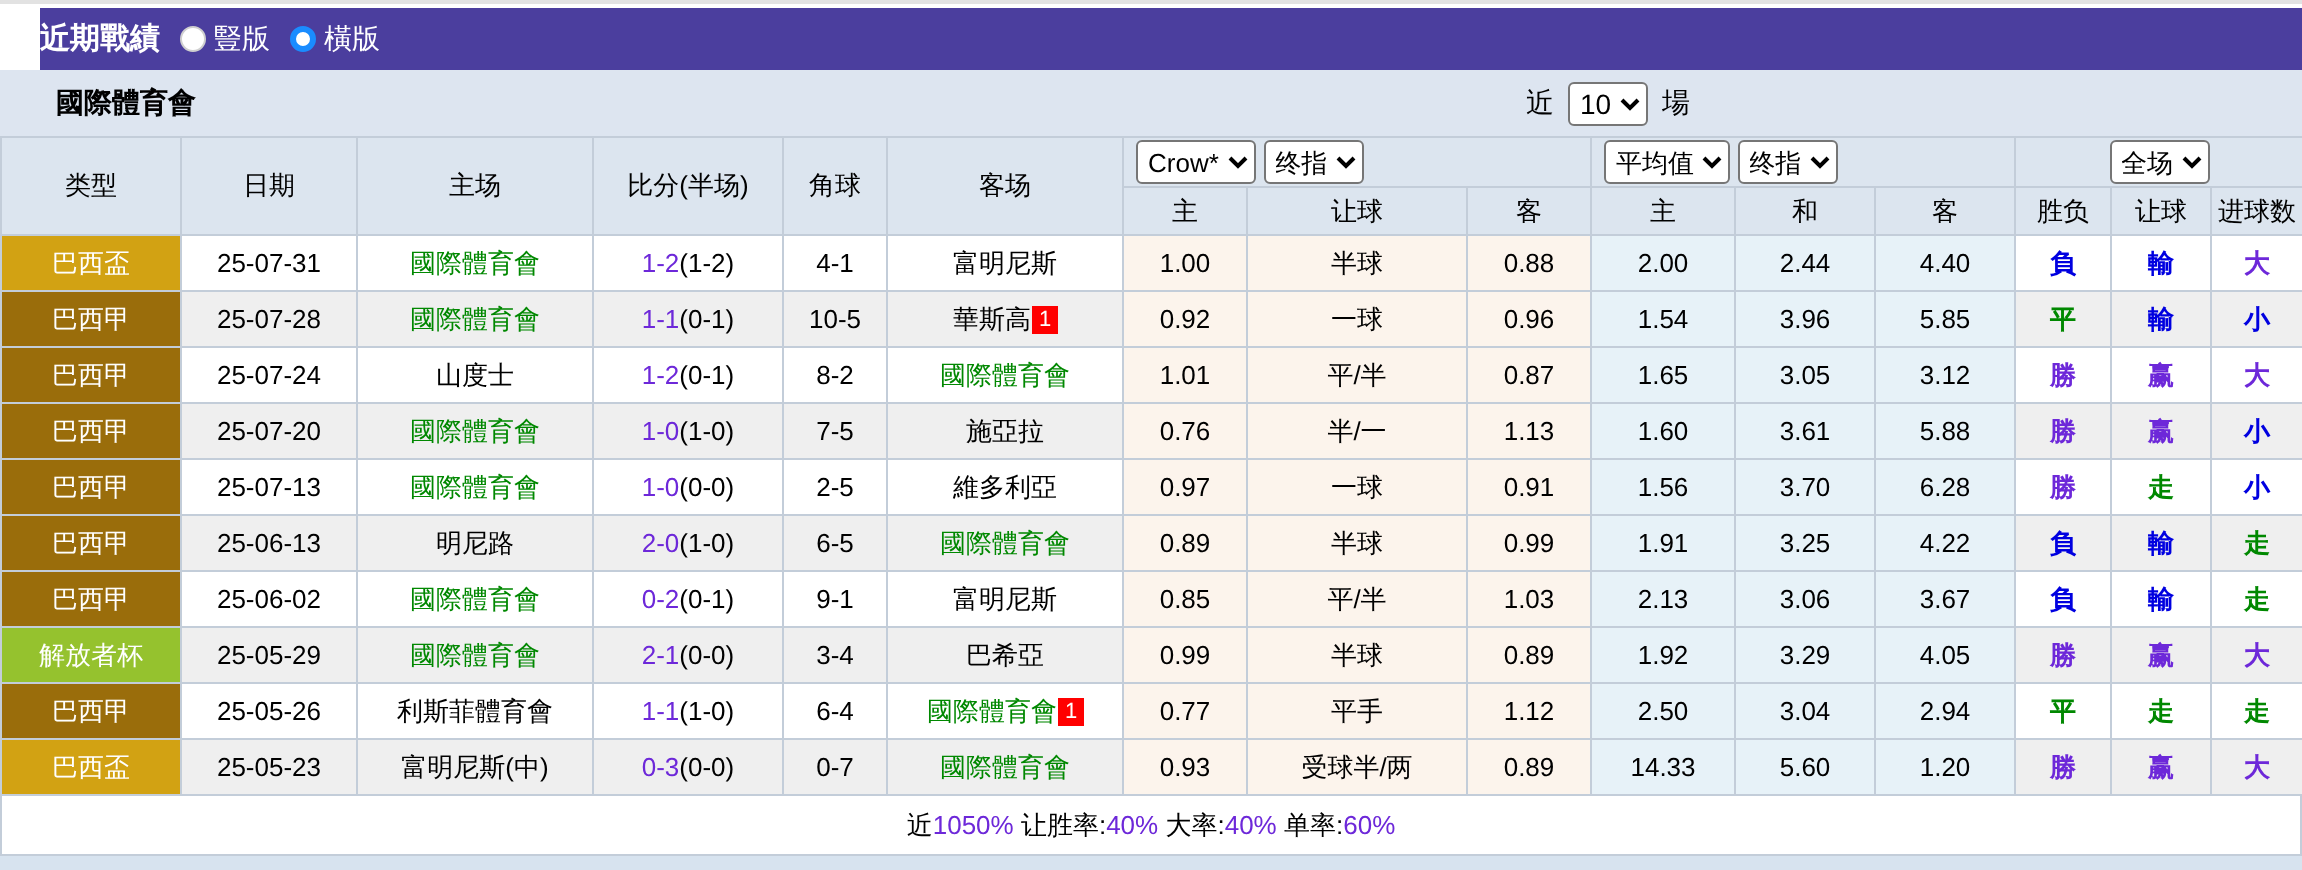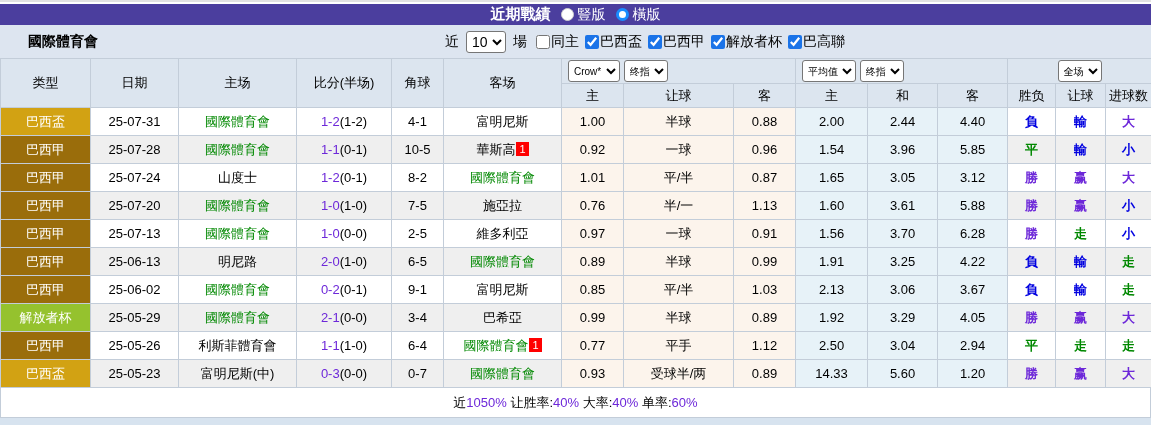--- a/index.html
+++ b/index.html
@@ -2,31 +2,31 @@
 <html><head>
 <meta charset="utf-8">
 <style>
   * { box-sizing: border-box; }
   html,body { margin:0; padding:0; background:#fff; }
   body { width:1151px; font-family:"Liberation Sans","DejaVu Sans",sans-serif; }
   .page { width:1151px; }
   .topgap { height:4px; background:#fff; border-top:2px solid #e2e2e2; }
 
   
-  .titlebar { height:21px; background:#4b3e9e; color:#fff; display:flex; align-items:center; justify-content:center; gap:10px; }
+  .titlebar { height:31px; background:#4b3e9e; color:#fff; display:flex; align-items:center; justify-content:flex-start; gap:10px;margin-left:20px; }
   .titlebar .title { font-size:15px; font-weight:bold; }
   .radio-opt { display:flex; align-items:center; gap:4px; font-size:14px; cursor:pointer; }
   .radio-dot { width:13px; height:13px; border-radius:50%; background:#fff; border:1px solid #cfcfcf; display:inline-block; }
   .radio-dot.sel { background:#fff; border:3.5px solid #1a8cff; }
 
   
   .filterbar { height:33px; background:#dde5f0; display:flex; align-items:center; font-size:14px; color:#000; }
   .teamname { font-weight:bold; margin-left:28px; font-size:14px; }
   .filtergroup { margin-left:auto; margin-right:306px; display:flex; align-items:center; gap:3px; }
-  select { font-family:inherit; font-size:10px; height:22px; background:#fff; border:1px solid #767676; border-radius:3px; padding:0 1px; }
+  select { font-family:inherit; font-size:13px; height:22px; background:#fff; border:1px solid #767676; border-radius:3px; padding:0 1px; }
   .filtergroup select { font-size:14px; margin:0 4px; }
   input[type="checkbox"] { width:14px; height:14px; accent-color:#1a73e8; margin:0 1px 0 6px; vertical-align:-2px; }
 
   
   table { border-collapse:collapse; table-layout:fixed; width:1151px; font-size:13px; text-align:center; color:#000; }
   th, td { border:1px solid #c3cdd9; padding:0; overflow:hidden; white-space:nowrap; }
   thead th { background:#dce5ef; font-weight:normal; font-size:13px; height:24px; }
   thead tr.ddrow th { height:25px; }
   tbody td { height:28px; background:#fff; }
   tr.even td { background:#efefef; }
@@ -63,32 +63,20 @@
   </div>
 
   <div class="filterbar">
     <span class="teamname">國際體育會</span>
     <span class="filtergroup">
       <span>近</span>
       <select>
         <option>10</option>
       </select>
       <span>場</span>
-      <span id="cb-container" style="display:flex;align-items:center;">
-          <input type="checkbox" style="">
-          <span>同主</span>
-          <input type="checkbox" checked="" style="">
-          <span>巴西盃</span>
-          <input type="checkbox" checked="" style="">
-          <span>巴西甲</span>
-          <input type="checkbox" checked="" style="">
-          <span>解放者杯</span>
-          <input type="checkbox" checked="" style="">
-          <span>巴高聯</span>
-        </span>
     </span>
   </div>
 
   <table>
     <colgroup>
       <col style="width:90px">
         <col style="width:88px">
         <col style="width:118px">
         <col style="width:95px">
       <col style="width:52px">

